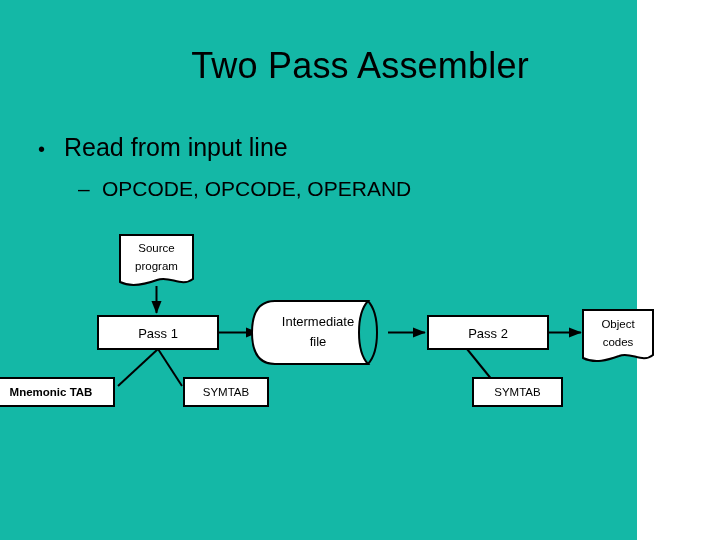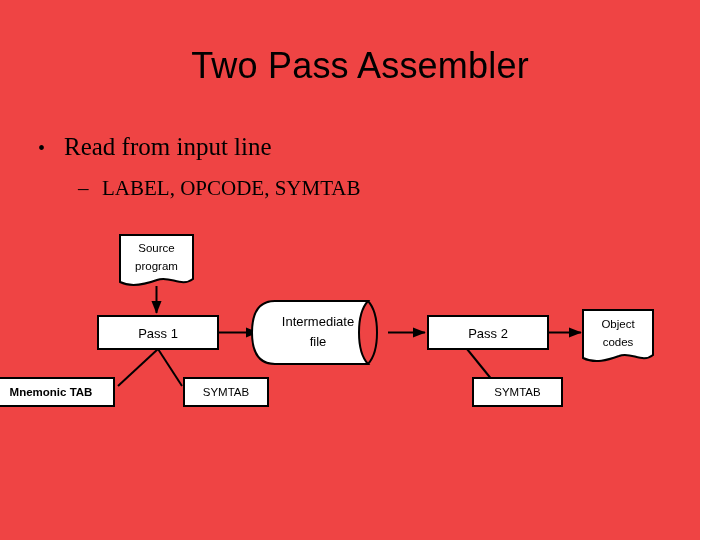--- a/index.html
+++ b/index.html
@@ -12,23 +12,23 @@
     height: 540px;
     position: relative;
     overflow: hidden;
     font-family: "Liberation Sans", sans-serif;
     color: #000000;
   }
 
   #slide {
     position: absolute;
     left: 0; top: 0;
-    width: 700px;
+    width: 637px;
     height: 540px;
-    background: #ef4444;
+    background: #14b8a6;
   }
 
   
   #slide-title {
     position: absolute;
     left: 0;
     top: 44px;
     width: 720px;
     text-align: center;
     font-size: 36px;
@@ -38,21 +38,20 @@
     color: #000000;
     white-space: nowrap;
   }
 
   
   #bullet-list {
     position: absolute;
     left: 0;
     top: 130px;
     width: 720px;
-    font-family: Liberation Serif, serif;
   }
   .bullet-l1 {
     position: relative;
     margin: 0 0 0 38px;
     font-size: 25px;
     line-height: 34px;
     white-space: nowrap;
   }
   .bullet-l1 .marker {
     display: inline-block;
@@ -116,21 +115,21 @@
 
 <div id="slide">
 
   <div id="slide-title">Two Pass Assembler</div>
 
   <div id="bullet-list">
     <div class="bullet-l1">
       <span class="marker">•</span><span>Read from input line</span>
     </div>
     <div class="bullet-l2">
-      <span class="marker">–</span><span>LABEL, OPCODE, SYMTAB</span>
+      <span class="marker">–</span><span>OPCODE, OPCODE, OPERAND</span>
     </div>
   </div>
 
   <div id="diagram">
     <svg width="720" height="200" viewBox="0 0 720 200" xmlns="http://www.w3.org/2000/svg">
 
       <defs>
         <marker id="arrowhead" markerWidth="7" markerHeight="7" refX="6.2" refY="3" orient="auto" markerUnits="strokeWidth">
           <path d="M0,0.4 L6.6,3 L0,5.6 z" fill="#000000"></path>
         </marker>

